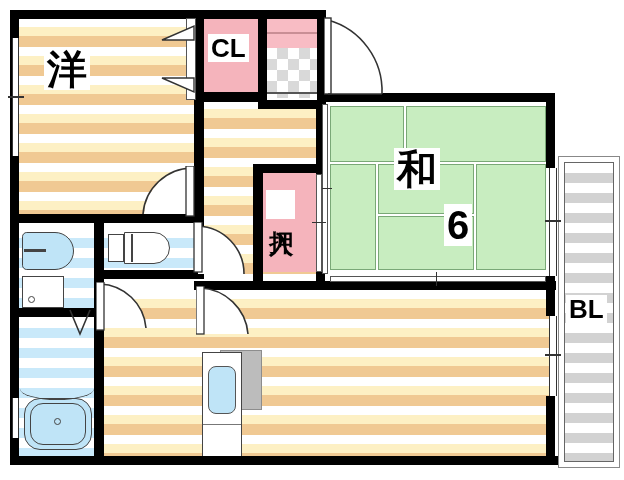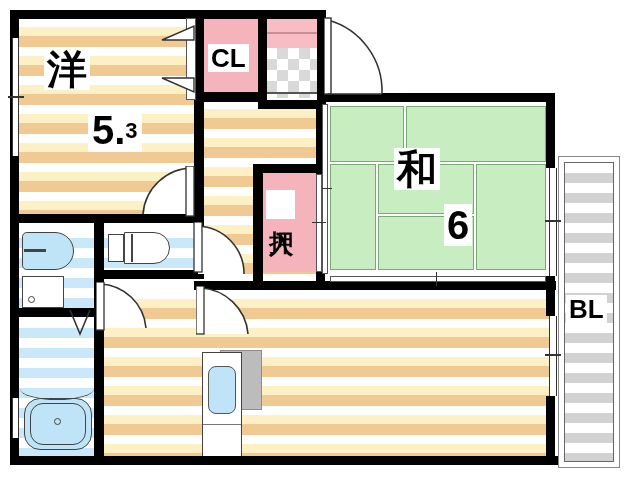--- a/index.html
+++ b/index.html
@@ -238,29 +238,26 @@
     <path d="M4,2 A50,50 0 0 1 52,48 L4,48 Z" fill="#ffffff" stroke="none"></path>
     <path d="M4,2 A50,50 0 0 1 52,48" fill="none" stroke="#333" stroke-width="1.6"></path>
     <rect x="0" y="0" width="8" height="48" fill="#ffffff" stroke="#333" stroke-width="1.3"></rect>
   </svg>
 
   <svg class="abs" style="left:66px;top:308px;width:26px;height:30px;" viewBox="0 0 26 30">
     <polyline points="4,2 14,26 24,2" fill="none" stroke="#333" stroke-width="1.6"></polyline>
   </svg>
 
   <div class="lbl lbl-jp big" style="left:44px;top:48px;">洋</div>
-  <div class="lbl" style="left:88px;top:108px;background:#ffffff;padding:2px 4px;">
-    <span class="big">5.</span><span class="sup">3</span>
-  </div>
 
   <div class="lbl lbl-jp big" style="left:394px;top:148px;">和</div>
   <div class="lbl big" style="left:444px;top:204px;">6</div>
 
 
-  <div class="lbl small" style="left:208px;top:44px;">CL</div>
+  <div class="lbl small" style="left:208px;top:34px;">CL</div>
 
   <div class="lbl lbl-jp" style="left:266px;top:190px;font-size:24px;line-height:1.05;text-align:center;padding:2px 2px;">
     <span style="writing-mode:vertical-rl;display:inline-block;">押入</span>
   </div>
 
   <div class="lbl small" style="left:566px;top:295px;">BL</div>
 
 </div>
 
 </body></html>

